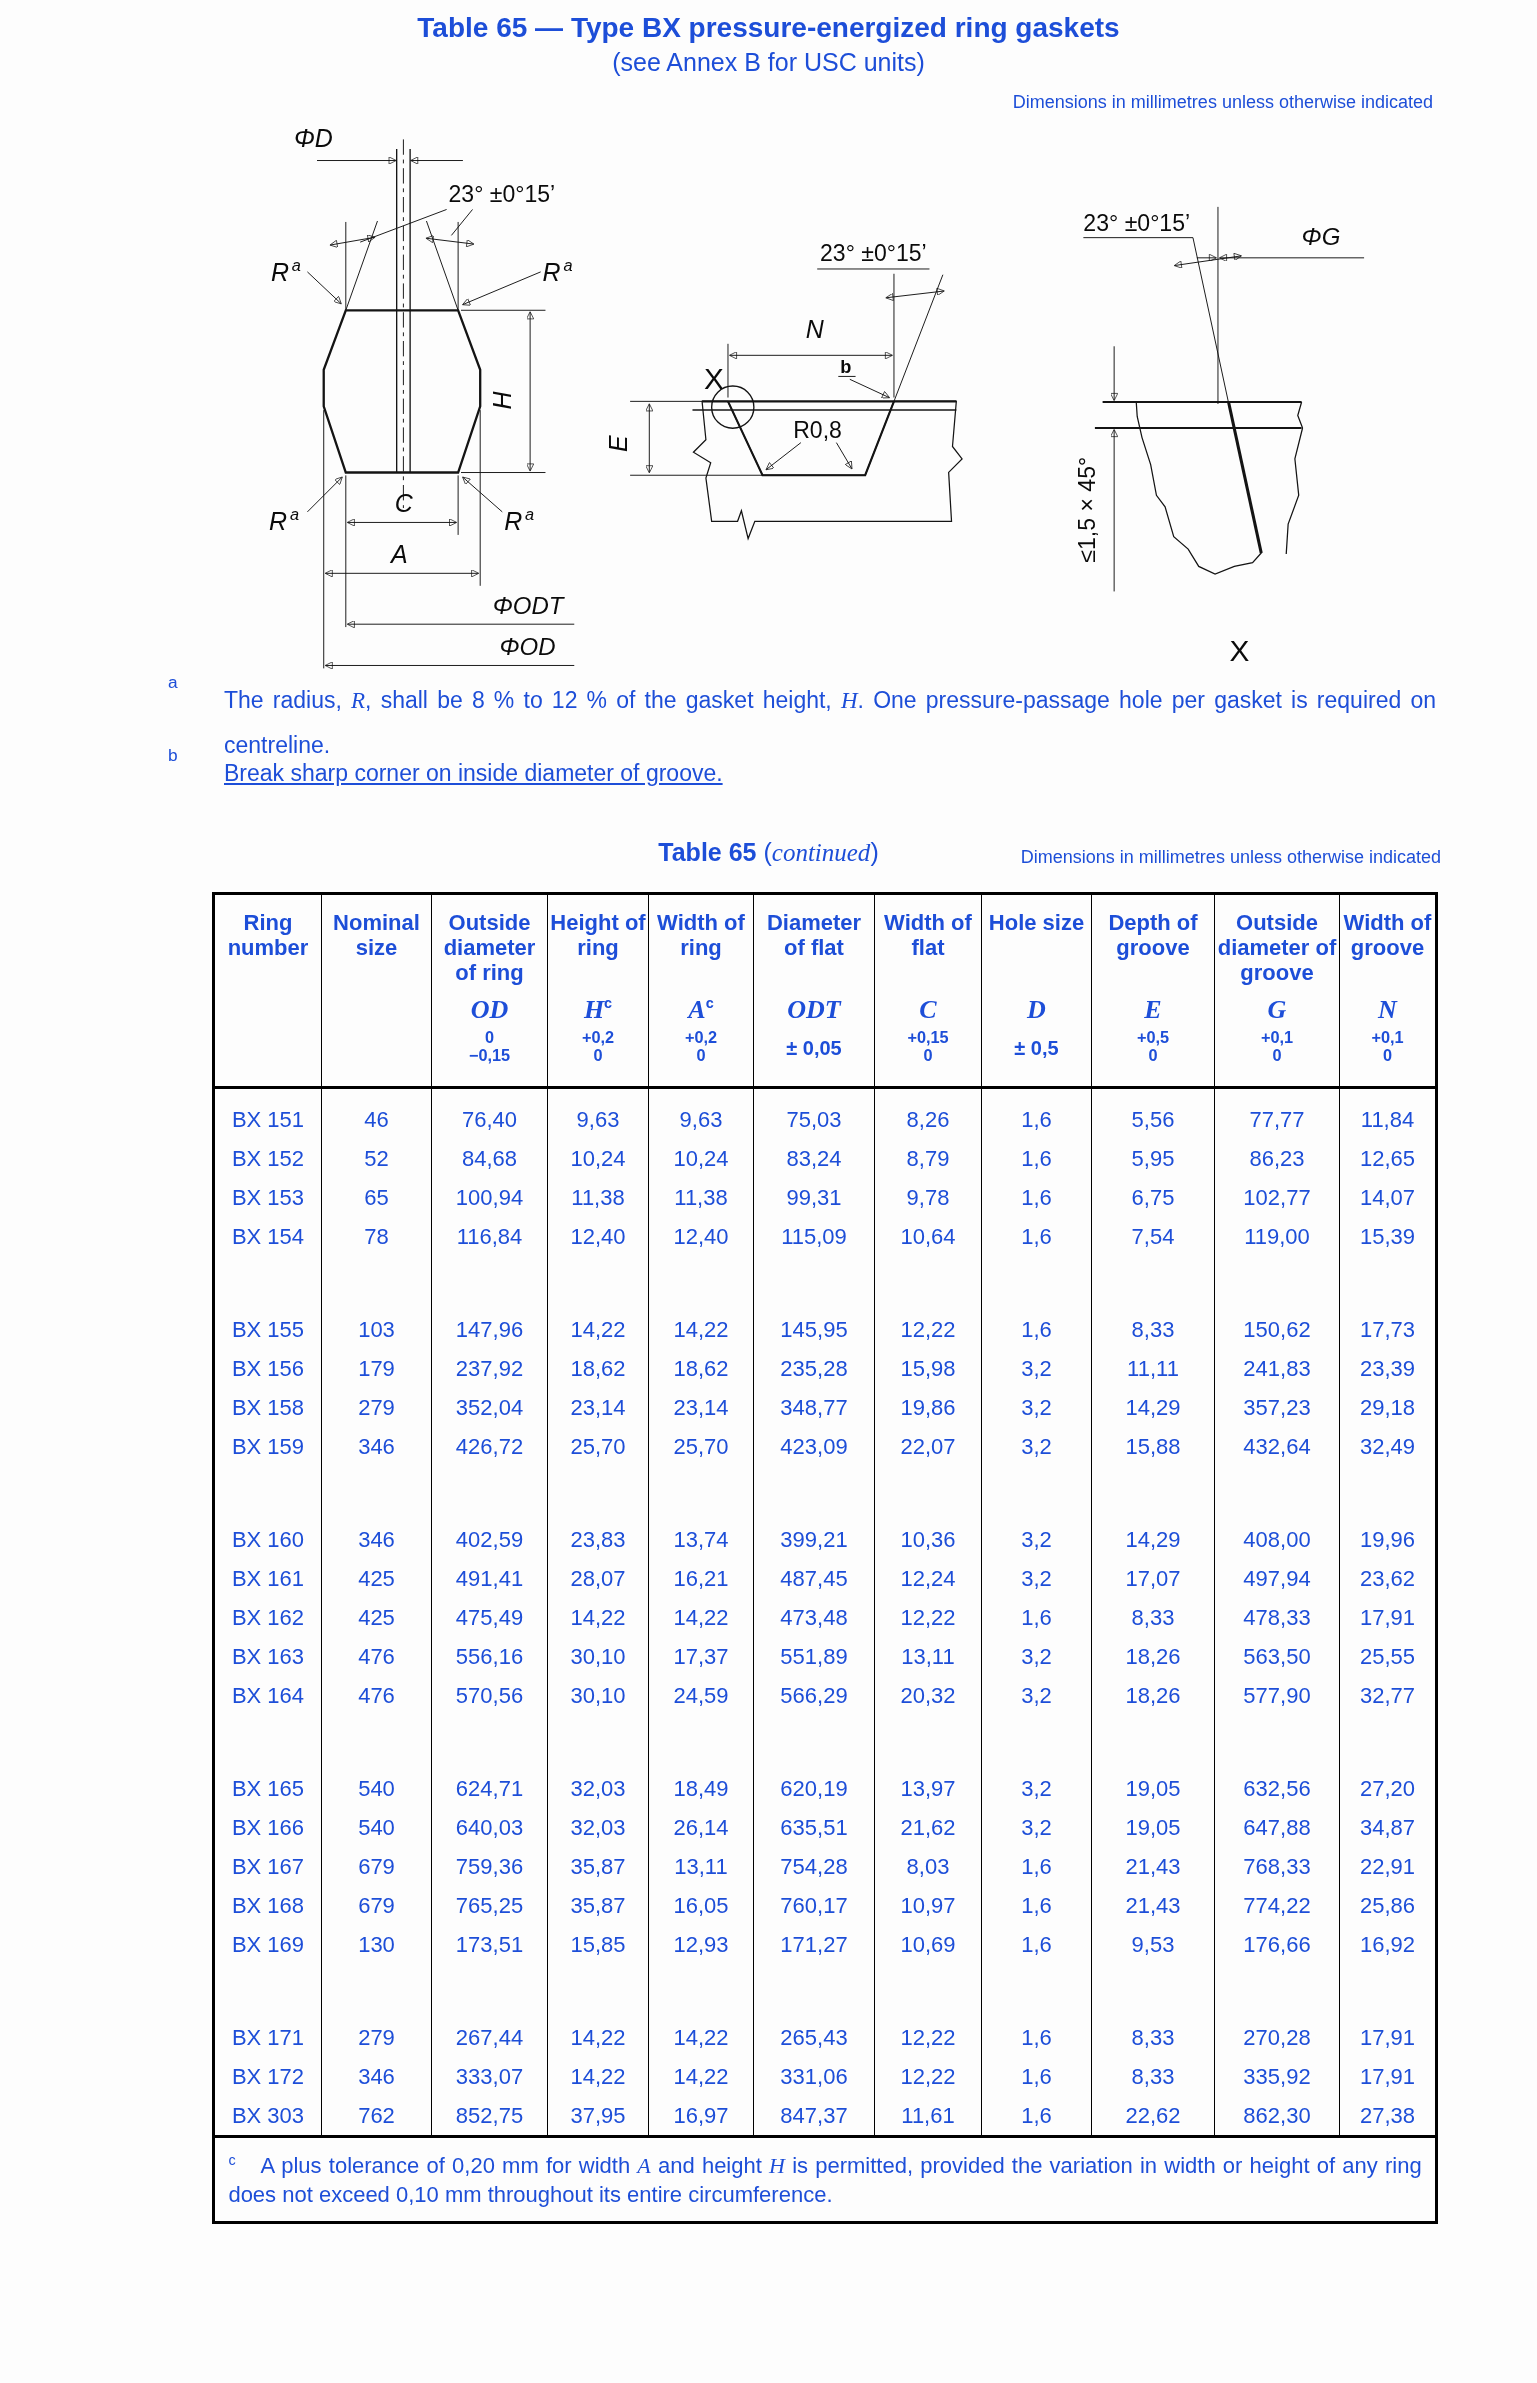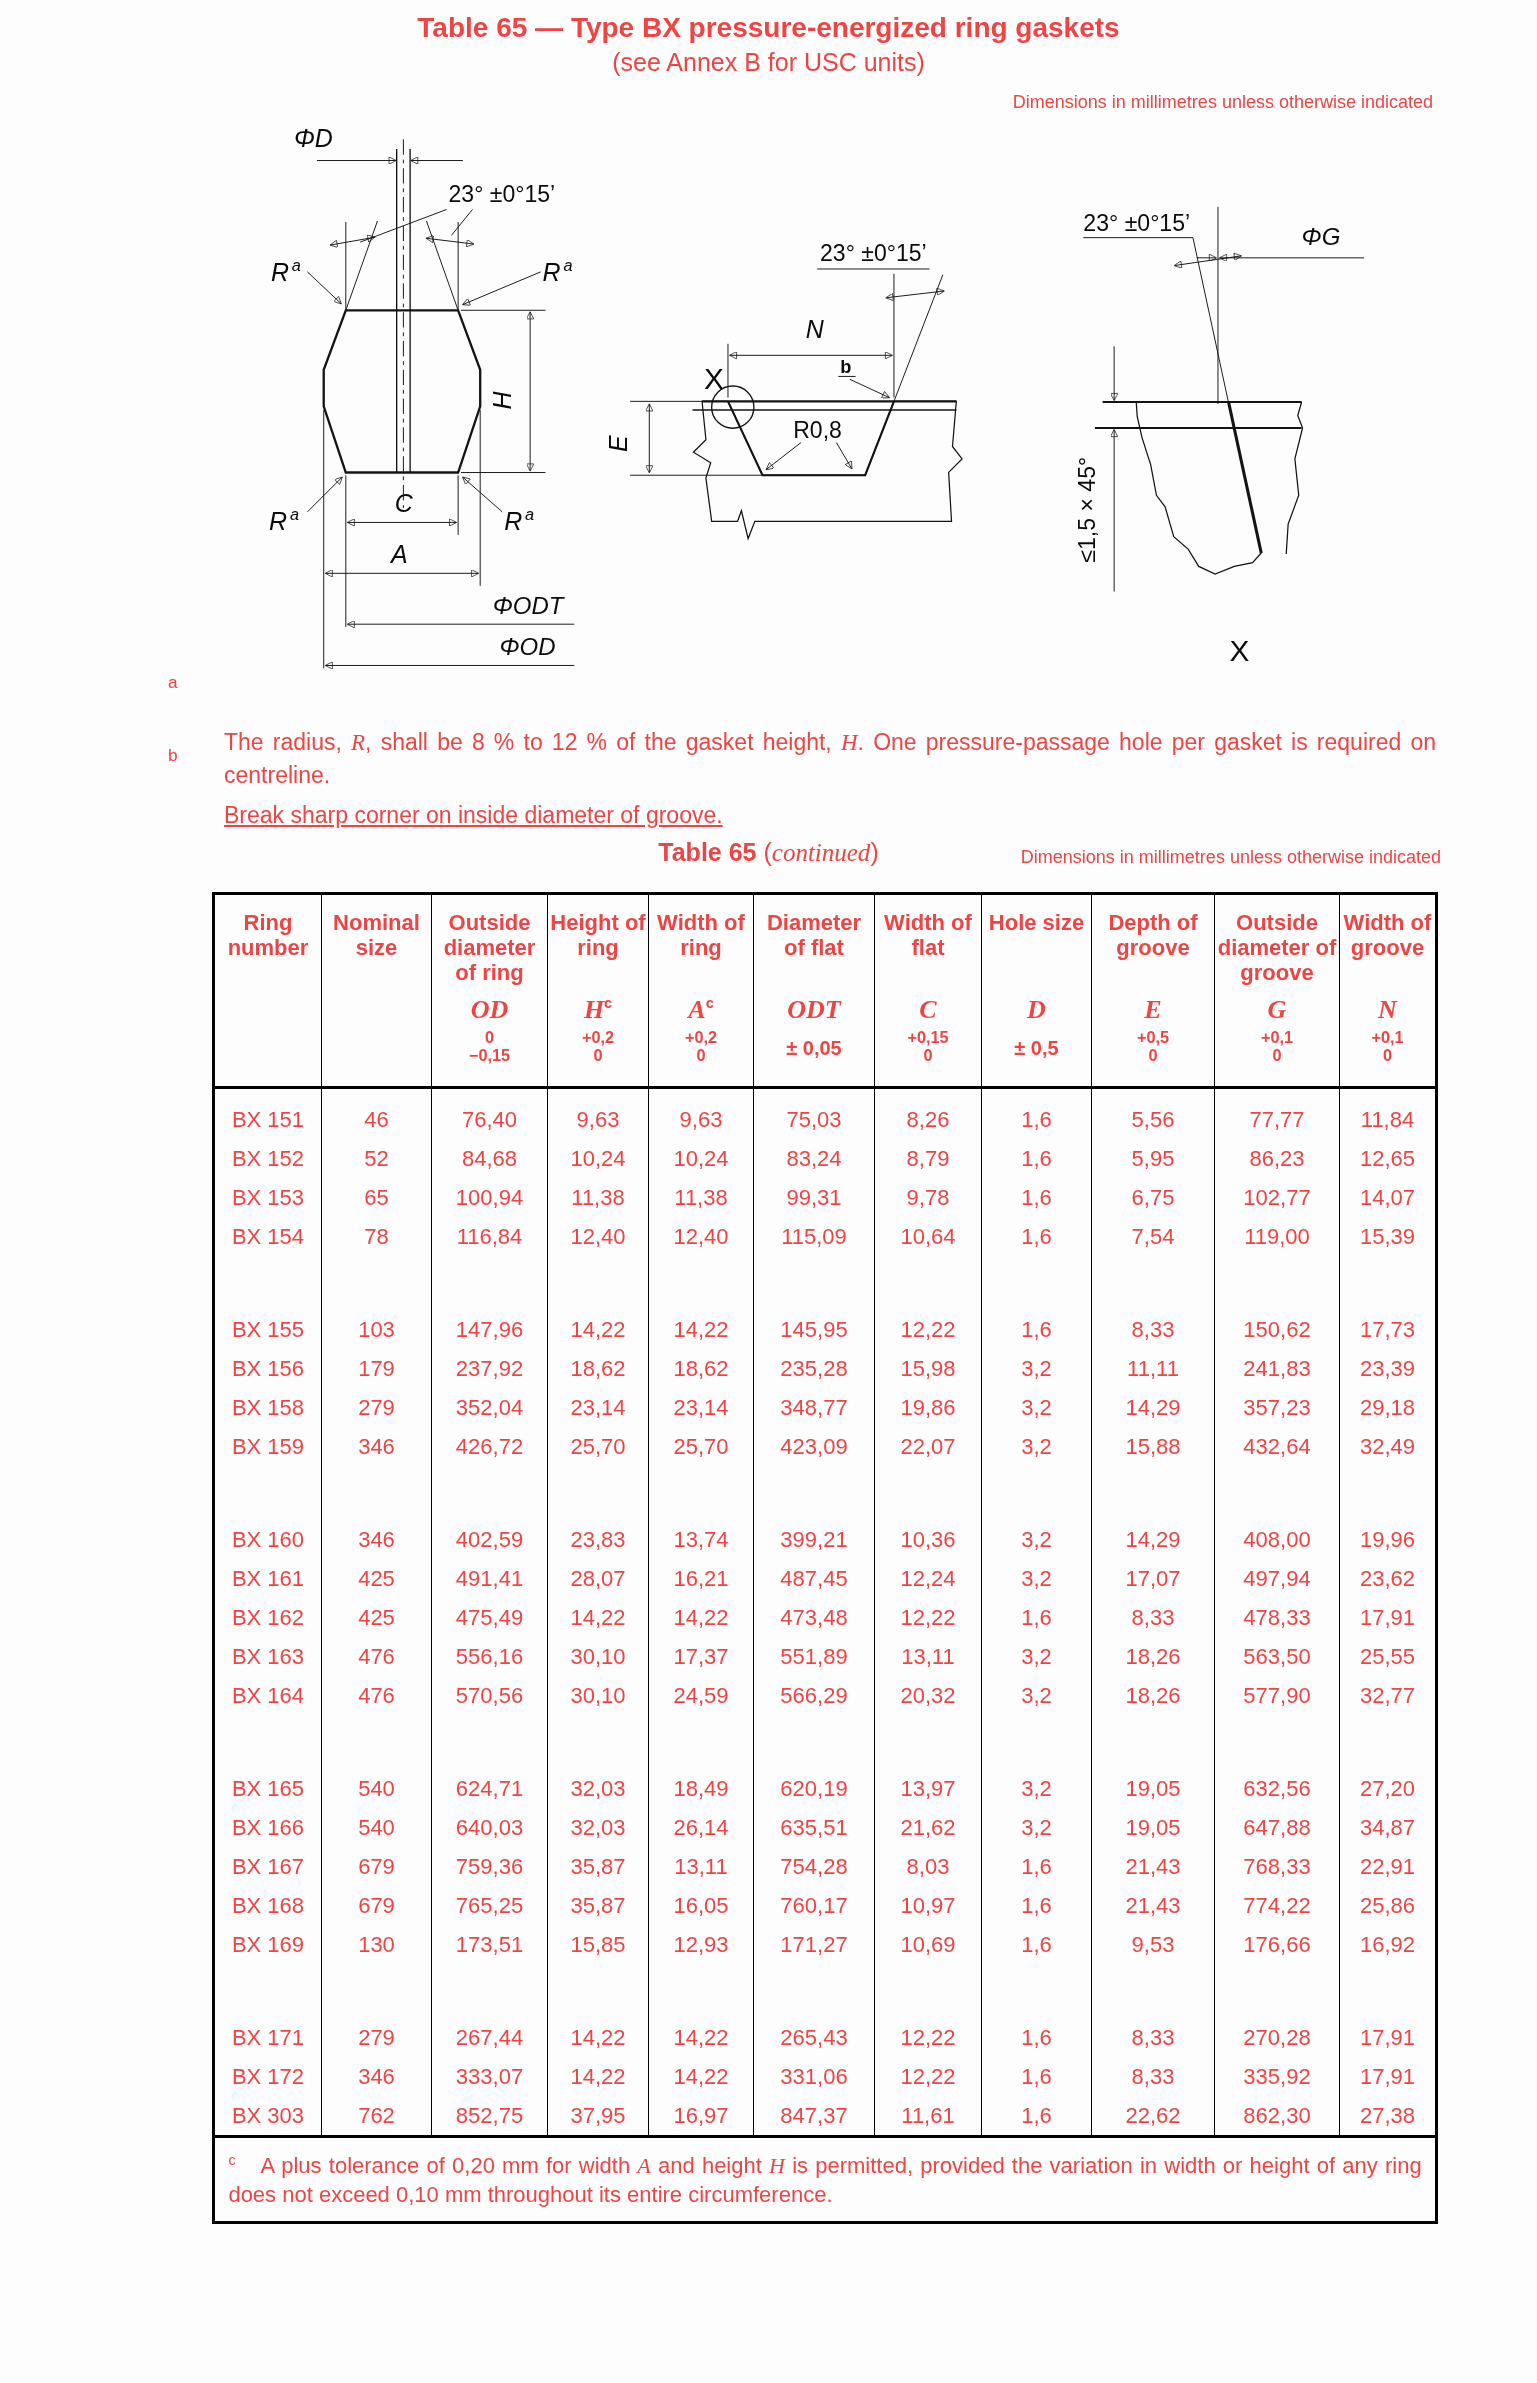--- a/index.html
+++ b/index.html
@@ -1,30 +1,30 @@
 <!DOCTYPE html>
 <html><head>
 <meta charset="utf-8">
 <style>
   html,body{margin:0;padding:0;background:#e8e8e8;}
   .page{position:relative;width:1537px;height:2383px;background:#fdfdfd;
-        font-family:"Liberation Sans",sans-serif;color:#ef4444;overflow:hidden;}
+        font-family:"Liberation Sans",sans-serif;color:#1d4ed8;overflow:hidden;}
   .title{position:absolute;top:11.5px;left:0;width:1537px;text-align:center;
          font-size:28px;font-weight:bold;}
   .subtitle{position:absolute;top:48px;left:0;width:1537px;text-align:center;
             font-size:25px;font-weight:normal;}
   .dims-note{position:absolute;font-size:18px;}
   #dims1{top:92px;right:104px;}
   #dims2{top:847px;right:96px;}
   .continued{position:absolute;top:838px;left:0;width:1537px;text-align:center;font-size:25px;}
   .continued b{font-weight:bold;}
   .var{font-family:"Liberation Serif",serif;font-style:italic;}
   .fn-marker{position:absolute;font-size:17.3px;}
-  .fn-text{position:absolute;left:224px;width:1212px;font-size:23px;line-height:33px;
-           text-align:justify;margin-top:48px;}
+  .fn-text{position:absolute;left:224px;width:1212px;font-size:23px;line-height:44px;
+           text-align:justify;}
   
   table{position:absolute;left:212px;top:892px;width:1221px;border-collapse:collapse;
         table-layout:fixed;border:3.8px solid #000;background:#fdfdfd;}
   th,td{border-left:1.9px solid #000;border-right:1.9px solid #000;text-align:center;
         padding:0;overflow:hidden;}
   thead th{border-bottom:3.8px solid #000;vertical-align:top;}
   .col-title{padding:15.4px 1.9px 0 1.9px;height:85px;font-size:22px;line-height:25px;font-weight:bold;}
   .col-symbol{height:33px;font-family:"Liberation Serif",serif;font-style:italic;font-size:26px;}
   .col-symbol sup{font-family:"Liberation Sans",sans-serif;font-style:normal;font-weight:bold;
                   font-size:14.4px;vertical-align:super;}

